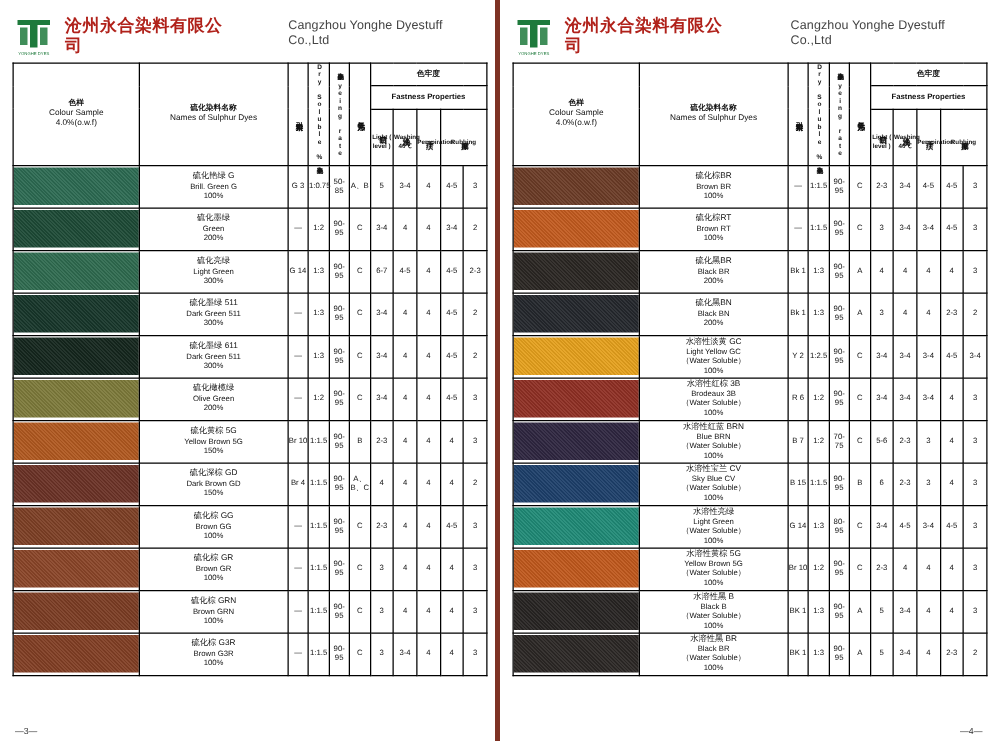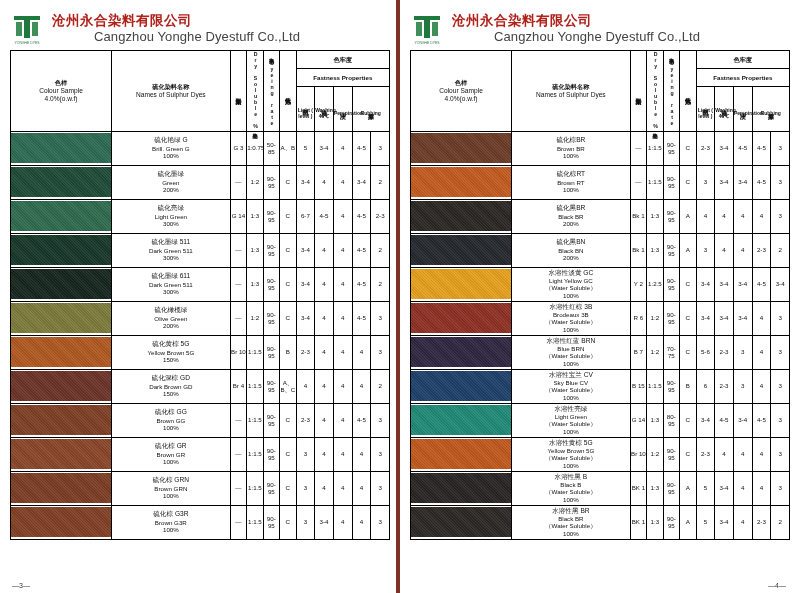--- a/index.html
+++ b/index.html
@@ -15,23 +15,23 @@
     box-sizing:border-box;
   }
   .page.left{left:0;border-right:4px solid #7e3224;}
   .page.right{left:400px;}
   .inner{position:absolute;left:0;top:0;right:0;bottom:0;padding:8px 10px 0 10px;box-sizing:border-box;}
 
   
   .hdr{display:flex;align-items:center;gap:8px;height:42px;}
   .logo{width:34px;height:34px;position:relative;flex:0 0 auto;}
   .logo svg{display:block;}
-  .hdr-txt{display:flex;flex-direction:column;justify-content:center;line-height:1.15;}
+  .hdr-txt{display:flex;flex-direction:row;justify-content:center;line-height:1.15;}
   .hdr-cn{font-size:13.5px;color:#b0211a;font-weight:bold;letter-spacing:.5px;}
-  .hdr-en{font-size:13px;color:#444;letter-spacing:.1px;margin-top:2px;margin-left:42px;}
+  .hdr-en{font-size:10px;color:#444;letter-spacing:.1px;margin-top:2px;margin-left:42px;}
 
   
   table.dye{
     border-collapse:collapse;
     table-layout:fixed;
     width:380px;
     border:1px solid #000;
   }
   table.dye td, table.dye th{
     border:1px solid #000;

